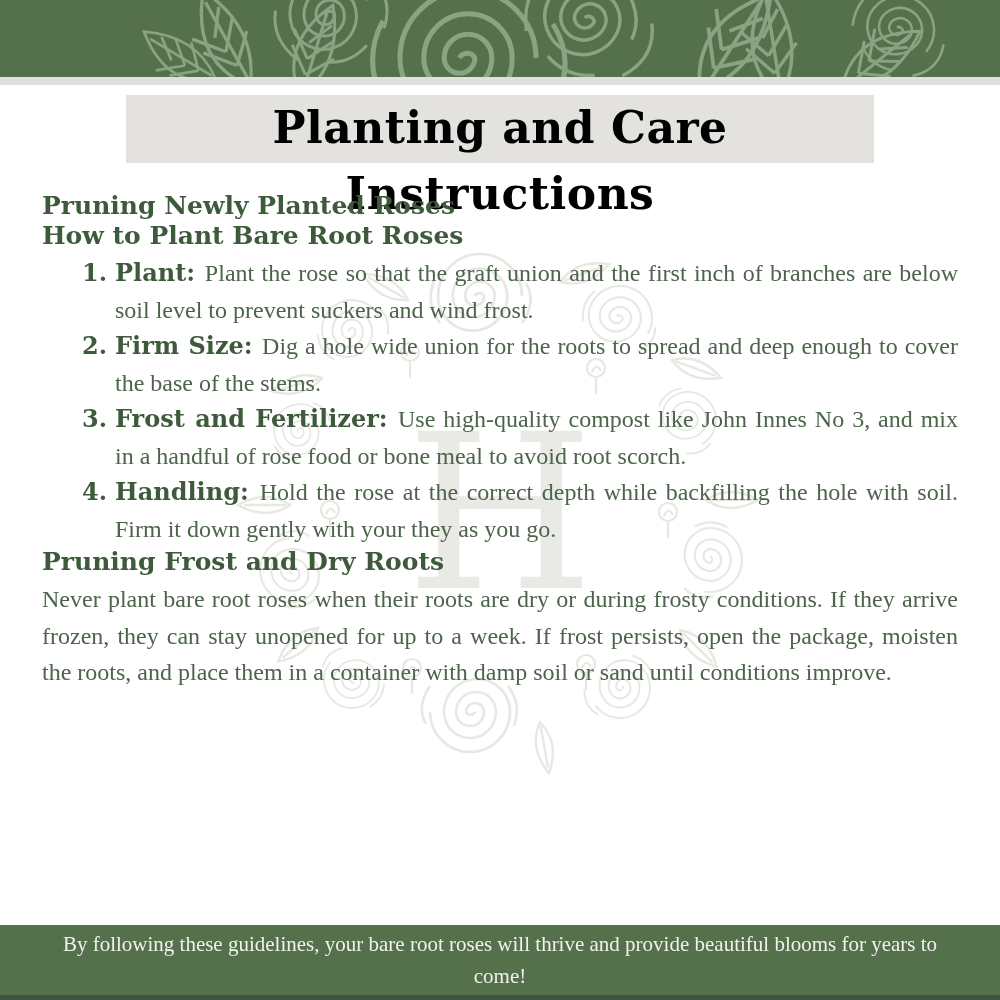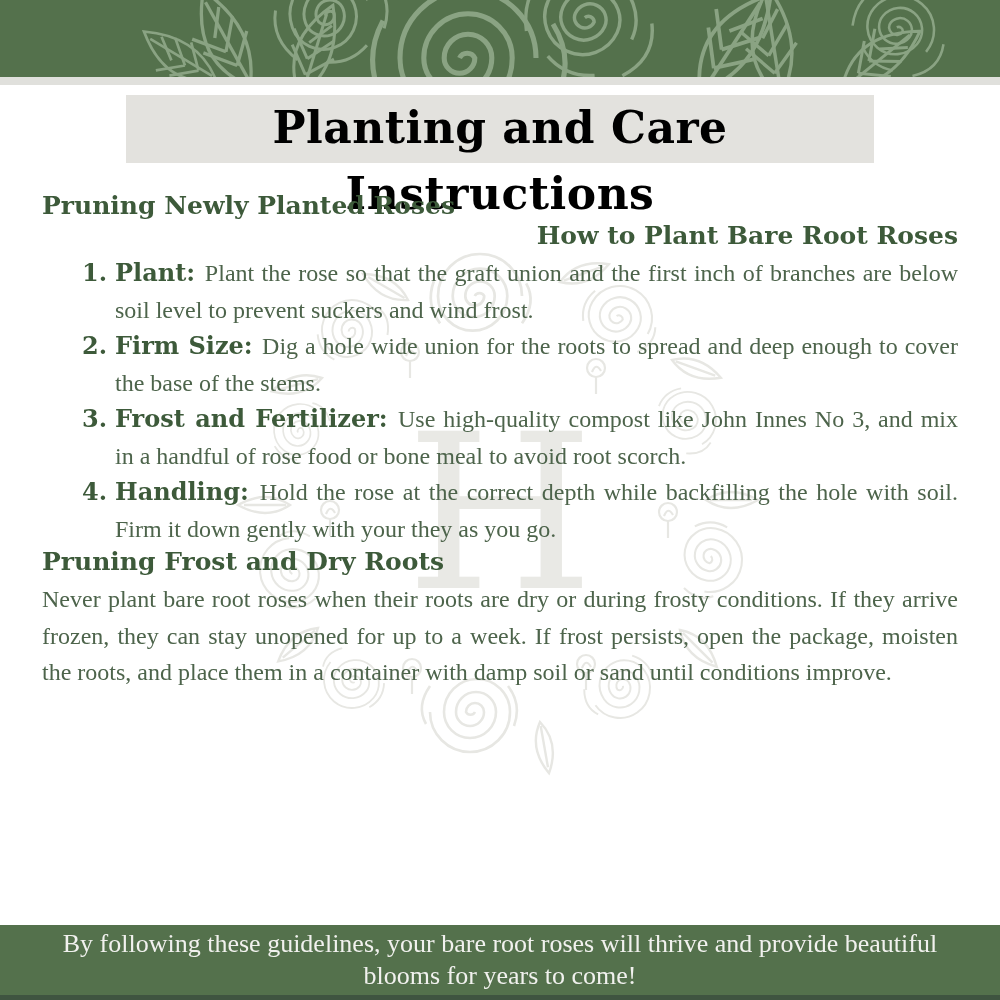--- a/index.html
+++ b/index.html
@@ -48,21 +48,21 @@
   .body-wrap{padding:16px 42px;margin-top:9px;}
   h2.section-heading{
     margin:0;
     font-family:"DejaVu Serif", serif;
     font-size:25px;
     line-height:30px;
     font-weight:bold;
     color:#3d5a3a;
   }
   .h-first{margin-top:18px;}
-  .h-mid{margin-top:42px;text-align:right;}
+  .h-mid{margin-top:42px;}
   .h-last{margin-top:36px;}
   p.body-text{
     margin:4px 0 0 0;
     font-size:24px;
     line-height:36.5px;
     color:#4d644b;
     text-align:justify;
   }
   ol.steps{
     list-style:none;
@@ -94,21 +94,21 @@
     position:absolute;bottom:0;left:0;width:1000px;height:75px;
     background:#54714c;
     border-bottom:5px solid #3f5440;
     box-sizing:border-box;
     z-index:2;
     display:flex;align-items:center;justify-content:center;
   }
   .footer-text{
     max-width:900px;
     text-align:center;
-    font-size:26px;
+    font-size:21px;
     line-height:32px;
     color:#f1f1ee;
   }
 </style>
 </head>
 <body>
 
 <div class="canvas">
 
   <div class="watermark">

